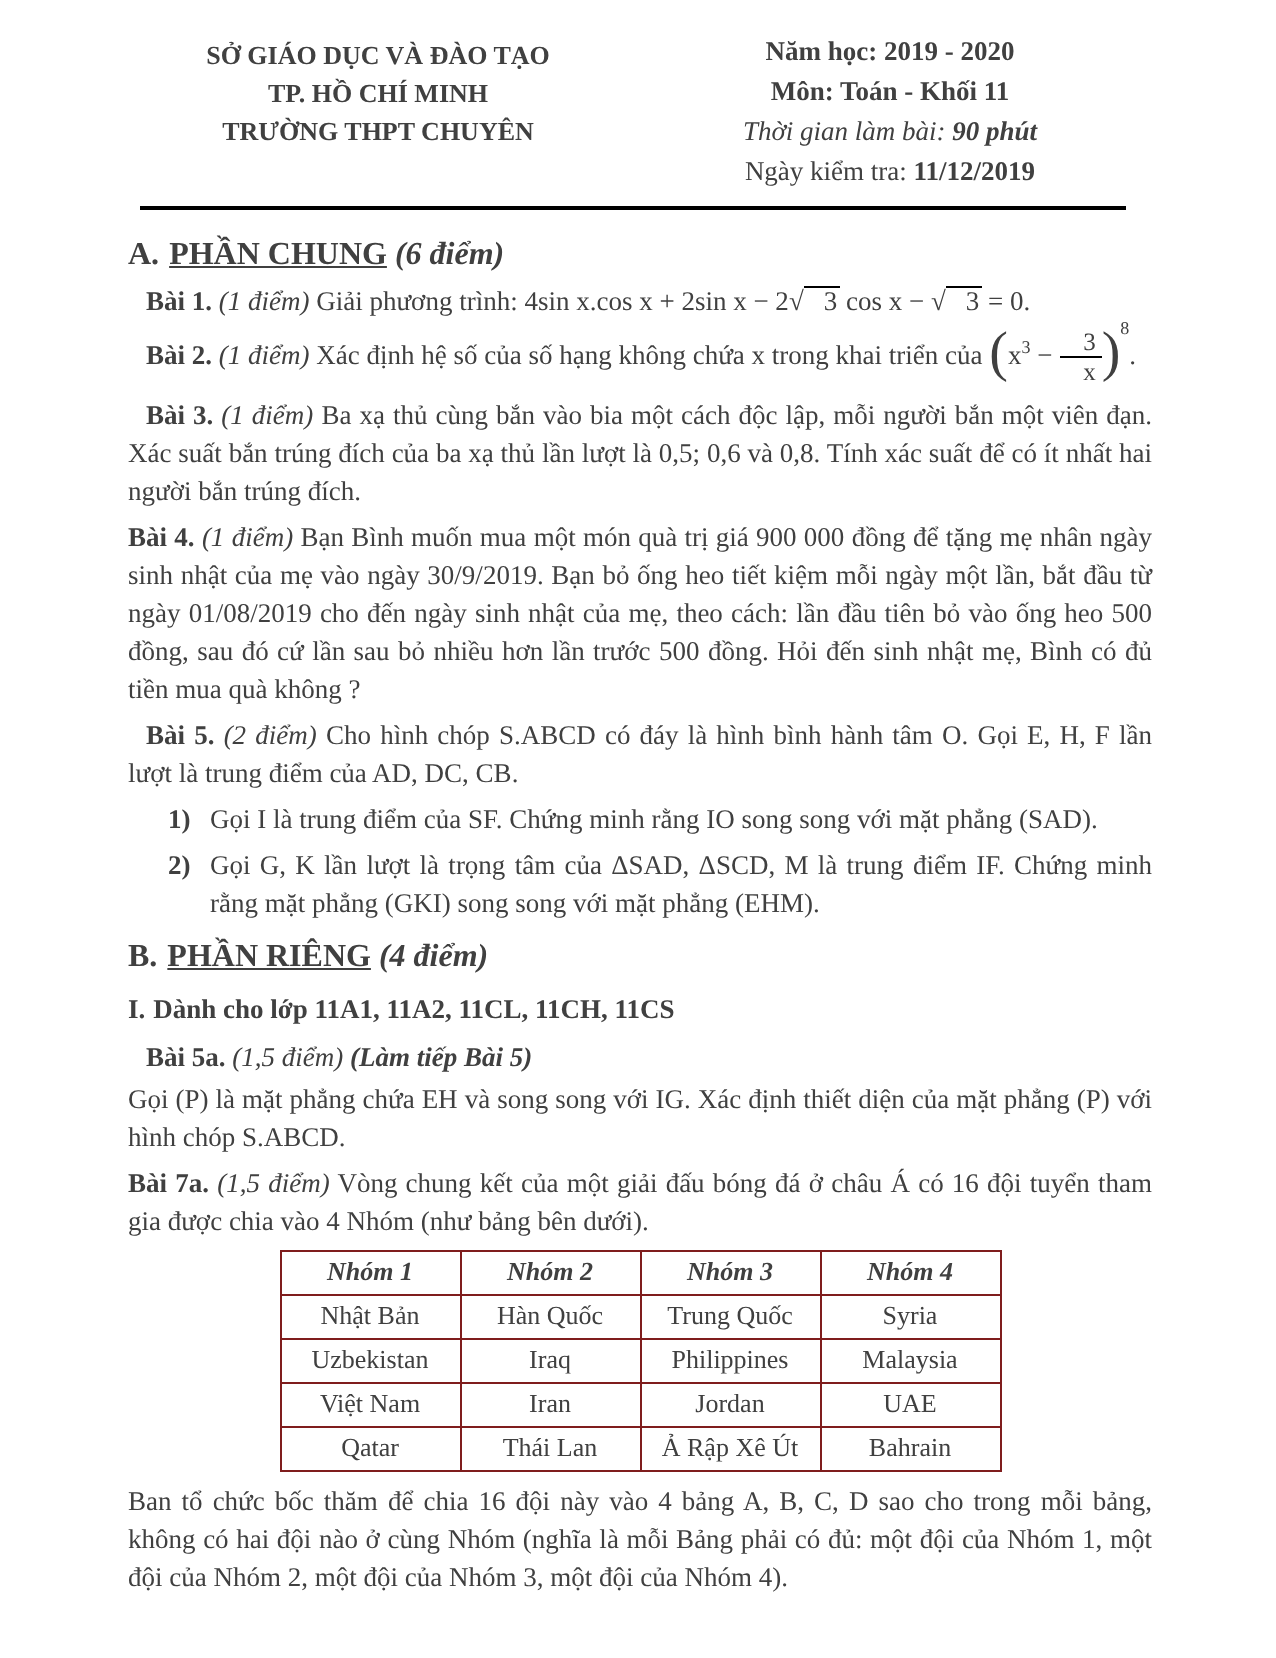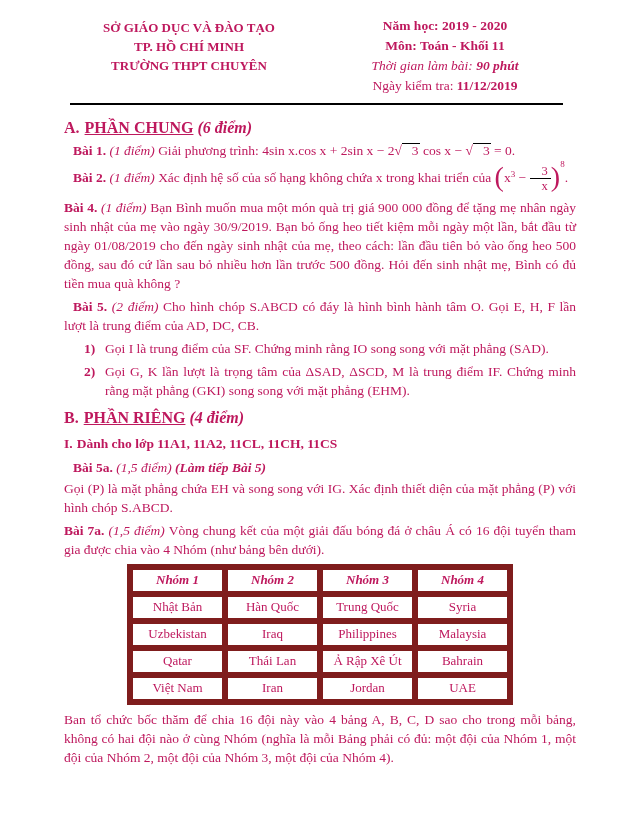--- a/index.html
+++ b/index.html
@@ -1,19 +1,19 @@
 <!DOCTYPE html>
 <html><head>
 <meta charset="utf-8">
 <style>
   html,body{margin:0;padding:0;background:#e8e8e8;}
   .page{
     width:638px;height:829px;background:#ffffff;overflow:hidden;
     font-family:"Liberation Serif","DejaVu Serif",serif;
-    font-size:13.5px;color:#be185d;position:relative;margin:0 auto;
+    font-size:13.5px;color:#404040;position:relative;margin:0 auto;
   }
   .content{padding:16px 62px 0 64px;}
   .b{font-weight:bold}
   .i{font-style:italic}
   .bi{font-weight:bold;font-style:italic}
   .u{text-decoration:underline}
   
   .hdr{display:flex;}
   .hdr-left{width:250px;text-align:center;font-weight:bold;font-size:13px;line-height:19px;padding-top:2px;}
   .hdr-right{flex:1;text-align:center;line-height:20px;}
@@ -37,21 +37,21 @@
   .sqrt{white-space:nowrap;}
   .rad{display:inline-block;border-top:1px solid #000;line-height:1.05;padding:0 1px;}
   .frac{display:inline-block;text-align:center;vertical-align:middle;line-height:1.15;font-size:12.5px;}
   .frac .num{display:block;border-bottom:1px solid #000;padding:0 3px;}
   .frac .den{display:block;padding:0 2px;}
   .bigp{font-size:28px;font-weight:400;vertical-align:middle;line-height:0.9;position:relative;top:-2px;}
   .outer-exp{position:relative;top:-9px;font-size:9px;}
   
   .groups{border-collapse:collapse;margin:5px auto 0 auto;}
   .groups th,.groups td{
-    border:6px solid #7f1d1d;width:85px;height:19px;text-align:center;
+    border:1px solid #7f1d1d;width:85px;height:19px;text-align:center;
     font-size:13px;padding:1px 2px;
   }
   .groups th{font-weight:bold;font-style:italic;}
   .closing{margin-top:5px;}
 </style>
 </head>
 <body>
 
 <div class="page">
   <div class="content">
@@ -83,20 +83,25 @@
       <span class="math"><span>4sin x.cos x + 2sin x − 2</span><span class="sqrt"><span>√</span><span class="rad">3</span></span><span> cos x − </span><span class="sqrt"><span>√</span><span class="rad">3</span></span><span> = 0.</span></span>
     </p>
 
     <p class="para indent nowrap mt4">
       <span class="b">Bài 2.</span>
       <span class="i">(1 điểm)</span>
       <span>Xác định hệ số của số hạng không chứa x trong khai triển của</span>
       <span class="math"><span class="bigp">(</span><span>x</span><sup>3</sup><span> − </span><span class="frac"><span class="num">3</span><span class="den">x</span></span><span class="bigp">)</span><sup class="outer-exp">8</sup><span>.</span></span>
     </p>
 
+    <p class="para indent mt4">
+      <span class="b">Bài 3.</span>
+      <span class="i">(1 điểm)</span>
+      <span>Ba xạ thủ cùng bắn vào bia một cách độc lập, mỗi người bắn một viên đạn. Xác suất bắn trúng đích của ba xạ thủ lần lượt là 0,5; 0,6 và 0,8. Tính xác suất để có ít nhất hai người bắn trúng đích.</span>
+    </p>
 
     <p class="para mt4">
       <span class="b">Bài 4.</span>
       <span class="i">(1 điểm)</span>
       <span>Bạn Bình muốn mua một món quà trị giá 900 000 đồng để tặng mẹ nhân ngày sinh nhật của mẹ vào ngày 30/9/2019. Bạn bỏ ống heo tiết kiệm mỗi ngày một lần, bắt đầu từ ngày 01/08/2019 cho đến ngày sinh nhật của mẹ, theo cách: lần đầu tiên bỏ vào ống heo 500 đồng, sau đó cứ lần sau bỏ nhiều hơn lần trước 500 đồng.  Hỏi đến sinh nhật mẹ, Bình có đủ tiền mua quà không ?</span>
     </p>
 
     <p class="para indent mt4">
       <span class="b">Bài 5.</span>
       <span class="i">(2 điểm)</span>
@@ -151,30 +156,30 @@
           <td>Trung Quốc</td>
           <td>Syria</td>
         </tr>
         <tr>
           <td>Uzbekistan</td>
           <td>Iraq</td>
           <td>Philippines</td>
           <td>Malaysia</td>
         </tr>
         <tr>
+          <td>Việt Nam</td>
+          <td>Iran</td>
+          <td>Jordan</td>
+          <td>UAE</td>
+        </tr>
+        <tr>
           <td>Qatar</td>
           <td>Thái Lan</td>
           <td>Ả Rập Xê Út</td>
           <td>Bahrain</td>
-        </tr>
-        <tr>
-          <td>Việt Nam</td>
-          <td>Iran</td>
-          <td>Jordan</td>
-          <td>UAE</td>
         </tr>
       </tbody>
     </table>
 
     <p class="para closing">Ban tổ chức bốc thăm để chia 16 đội này vào 4 bảng A, B, C, D sao cho trong mỗi bảng, không có hai đội nào ở cùng Nhóm (nghĩa là mỗi Bảng phải có đủ: một đội của Nhóm 1, một đội của Nhóm 2, một đội của Nhóm 3, một đội của Nhóm 4).</p>
 
   </div>
 </div>
 
 </body></html>

